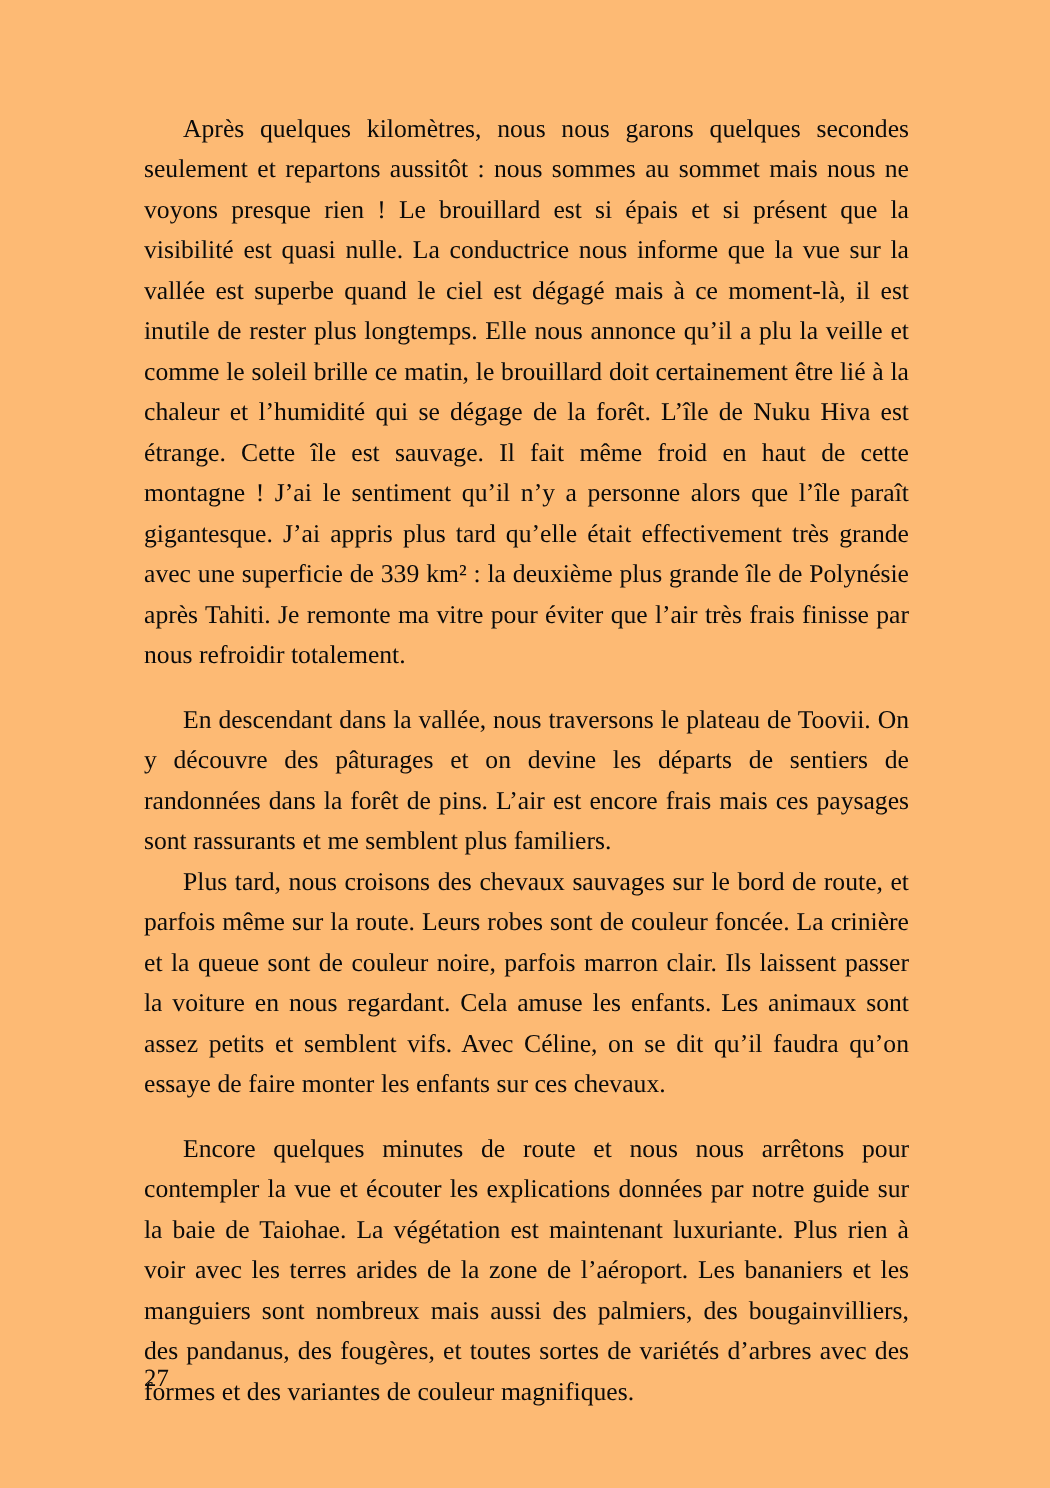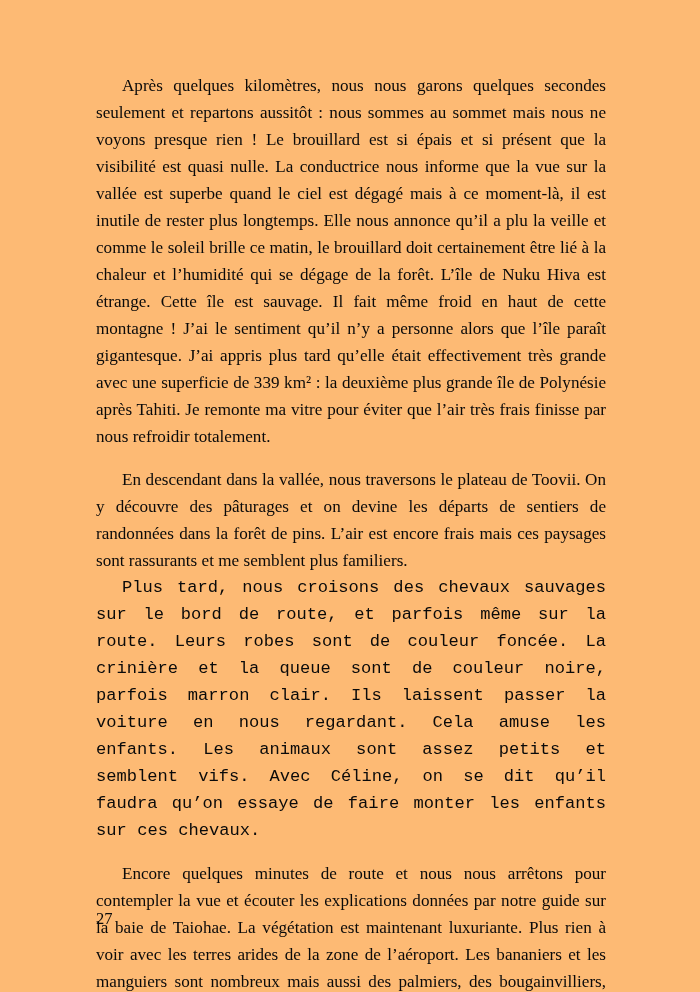--- a/index.html
+++ b/index.html
@@ -48,21 +48,20 @@
   }
 
   
   p.gap-before {
     margin-top: 16px;
   }
 
   
   p.tight {
     margin-top: 0;
-    font-family: Liberation Mono, monospace;
   }
 
   #page-number {
     position: absolute;
     left: 96px;
     top: 908px;
     width: 510px;
     font-size: 16.5px;
     line-height: 22px;
     color: #0a0a0a;

